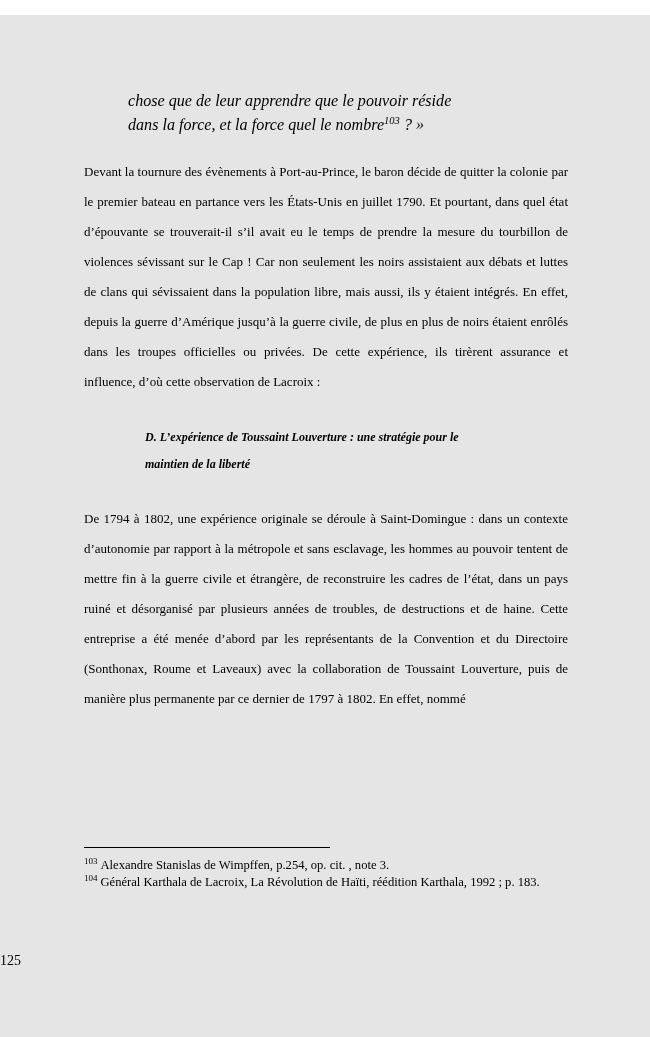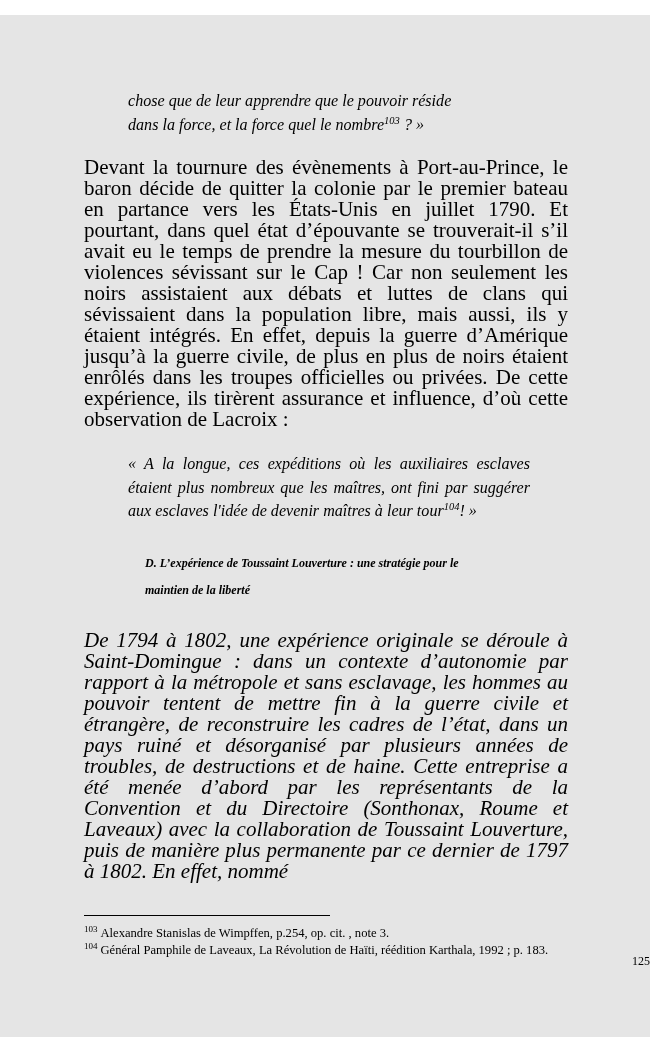--- a/index.html
+++ b/index.html
@@ -40,48 +40,48 @@
   }
   .quote-top {
     padding-top: 74px;
   }
   .quote-lacroix {
     padding-top: 22px;
   }
 
   
   .body-par {
-    font-size: 21px;
-    line-height: 21px;
+    font-size: 13px;
+    line-height: 30px;
     text-align: justify;
     text-justify: inter-word;
     margin: 0;
     hyphens: none;
   }
   .par-devant { padding-top: 21px; }
-  .par-de1794 { padding-top: 26px; font-style: italic; }
+  .par-de1794 { padding-top: 26px; }
 
   
   .heading {
     font-weight: bold;
     font-style: italic;
     font-size: 12px;
     line-height: 27px;
     margin: 0;
     padding-top: 27px;
     padding-left: 61px;
     width: 360px;
     text-align: left;
   }
 
   
   .footnote-zone {
     position: absolute;
     left: 84px;
-    top: 900px;
+    top: 832px;
     width: 484px;
   }
   .footnote-rule {
     width: 246px;
     height: 0;
     border-top: 1.4px solid #000;
     margin: 0 0 9px 0;
   }
   .footnote {
     font-size: 12.6px;
@@ -102,56 +102,53 @@
     vertical-align: super;
     line-height: 0;
   }
 
   
   .page-number {
     position: absolute;
     top: 936px;
     left: 0;
     width: 650px;
-    text-align: right;
-    font-size: 12px;
+    text-align: left;
+    font-size: 14px;
     line-height: 20px;
   }
 </style>
 </head>
 <body>
 
 <div class="page">
 
   <div class="content">
 
     <div class="quote quote-top">
       <span>chose que de leur apprendre que le pouvoir réside</span><br>
       <span>dans la force, et la force quel le nombre</span><sup class="fn-mark">103</sup><span> ? »</span>
     </div>
 
     <p class="body-par par-devant">Devant la tournure des évènements à Port-au-Prince, le baron décide de quitter la colonie par le premier bateau en partance vers les États-Unis en juillet 1790. Et pourtant, dans quel état d’épouvante se trouverait-il s’il avait eu le temps de prendre la mesure du tourbillon de violences sévissant sur le Cap ! Car non seulement les noirs assistaient aux débats et luttes de clans qui sévissaient dans la population libre, mais aussi, ils y étaient intégrés. En effet, depuis la guerre d’Amérique jusqu’à la guerre civile, de plus en plus de noirs étaient enrôlés dans les troupes officielles ou privées. De cette expérience, ils tirèrent assurance et influence, d’où cette observation de Lacroix :</p>
 
-    <div class="quote quote-lacroix">
-      <span>« A la longue, ces expéditions où les auxiliaires esclaves étaient plus nombreux que les maîtres, ont fini par suggérer aux esclaves l'idée de devenir maîtres à leur tour</span><sup class="fn-mark">104</sup><span>! »</span>
-    </div>
 
     <h2 class="heading">D. L’expérience de Toussaint Louverture : une stratégie pour le maintien de la liberté</h2>
 
     <p class="body-par par-de1794">De 1794 à 1802, une expérience originale se déroule à Saint-Domingue : dans un contexte d’autonomie par rapport à la métropole et sans esclavage, les hommes au pouvoir tentent de mettre fin à la guerre civile et étrangère, de reconstruire les cadres de l’état, dans un pays ruiné et désorganisé par plusieurs années de troubles, de destructions et de haine. Cette entreprise a été menée d’abord par les représentants de la Convention et du Directoire (Sonthonax, Roume et Laveaux) avec la collaboration de Toussaint Louverture, puis de manière plus permanente par ce dernier de 1797 à 1802. En effet, nommé</p>
 
   </div>
 
   <div class="footnote-zone">
     <div class="footnote-rule"></div>
 
     <p class="footnote">
       <sup>103</sup><span>Alexandre Stanislas de Wimpffen, p.254, op. cit. , note 3.</span>
     </p>
 
     <p class="footnote">
-      <sup>104</sup><span>Général Pamphile de Laveaux, </span><span class="ital">La Révolution de Haïti</span><span>, réédition Karthala, 1992 ; p. 183.</span>
+      <sup>104</sup><span>Général Karthala de Lacroix, </span><span class="ital">La Révolution de Haïti</span><span>, réédition Karthala, 1992 ; p. 183.</span>
     </p>
   </div>
 
   <div class="page-number">125</div>
 
 </div>
 
 </body></html>

